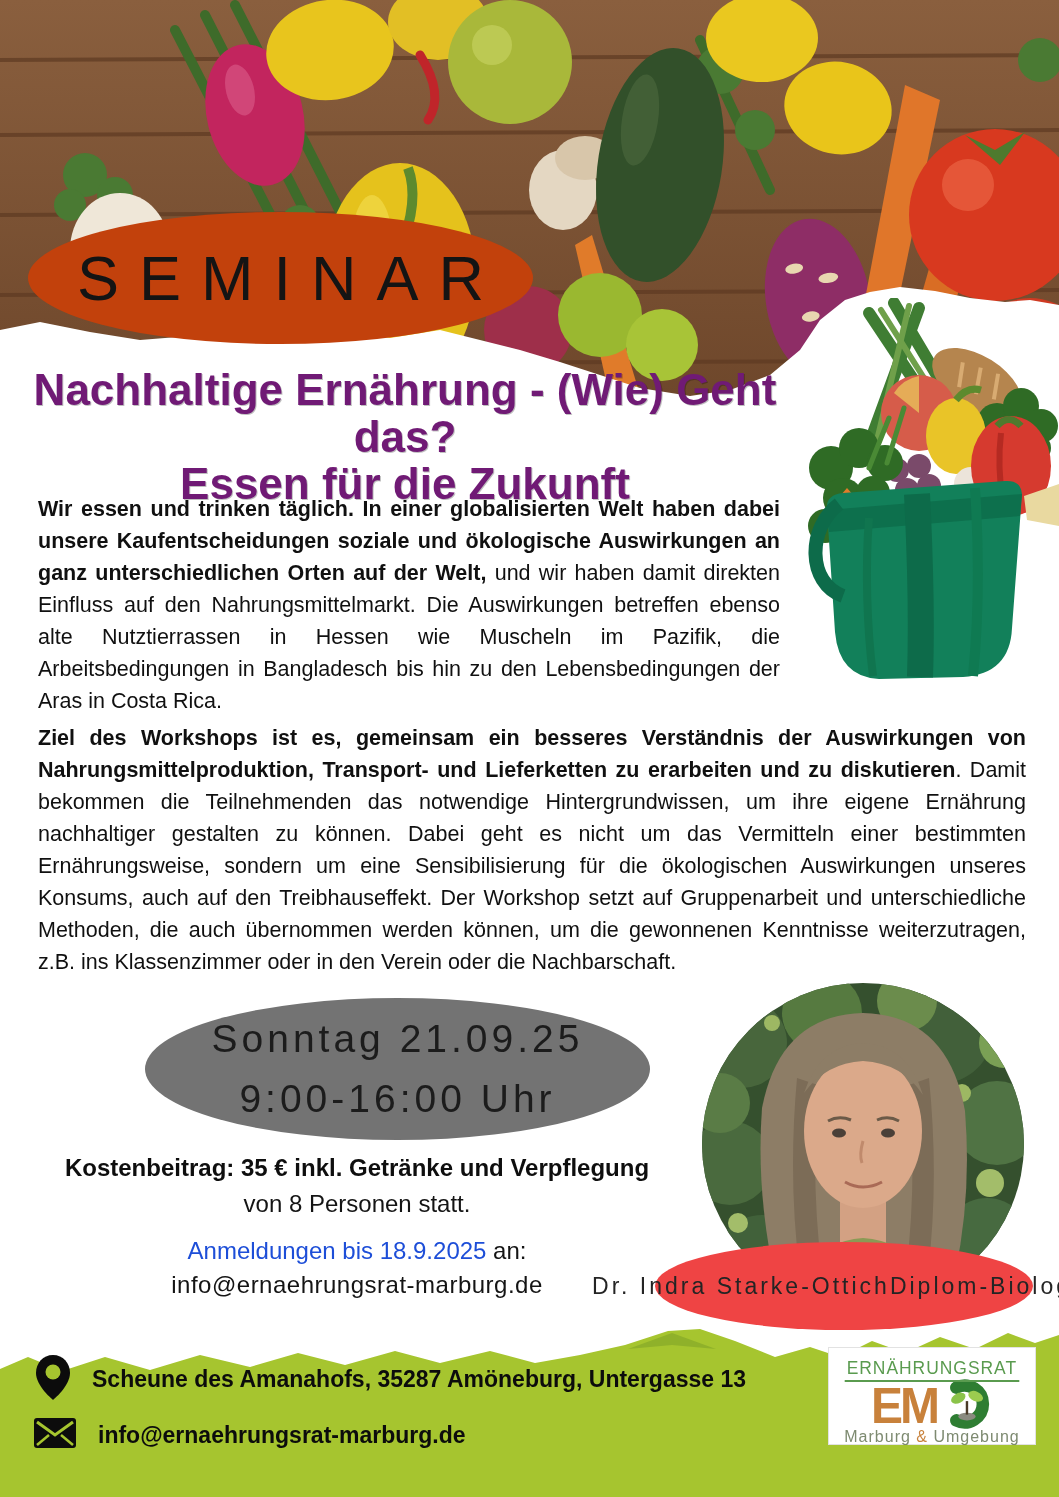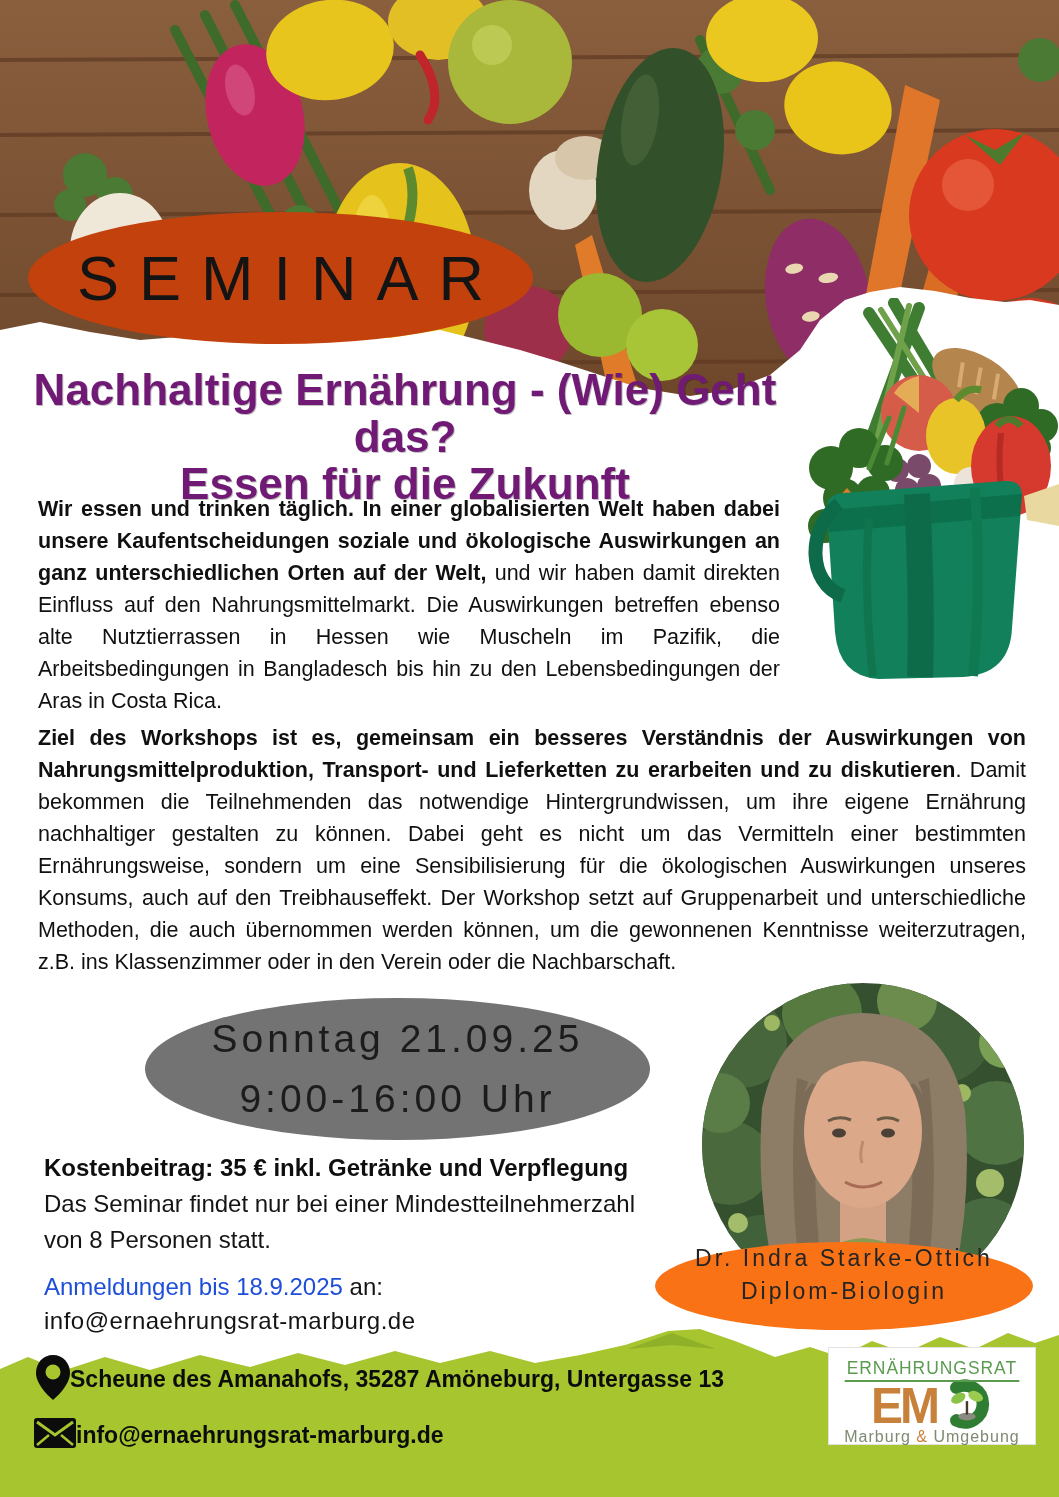--- a/index.html
+++ b/index.html
@@ -32,36 +32,36 @@
   .bag{left:769px;top:298px;width:290px;height:395px;}
   
   .date-oval{
     left:145px;top:998px;width:505px;height:142px;background:#737373;border-radius:50%;
     display:flex;flex-direction:column;align-items:center;justify-content:center;
   }
   .date-oval div{font-size:39px;letter-spacing:4px;color:#1c1c1c;line-height:60px;white-space:nowrap;}
   
   .portrait{left:702px;top:983px;width:322px;height:322px;border-radius:50%;overflow:hidden;}
   
-  .cost-block{left:44px;top:1150px;width:660px;text-align:left;}
+  .cost-block{left:27px;top:1150px;width:660px;text-align:center;}
   .cost-line{font-size:24px;font-weight:700;line-height:36px;color:#0e0e0e;}
   .min-line{font-size:24px;line-height:36px;color:#141414;}
   .register-line{margin-top:12px;font-size:24px;line-height:34px;}
   .register-line .highlight{color:#1d4ed8;font-weight:400;}
   .register-line .suffix{color:#141414;}
   .register-email{font-size:24px;line-height:34px;letter-spacing:0.5px;color:#141414;}
   
   .speaker-oval{
-    left:655px;top:1242px;width:378px;height:88px;background:#f97316;border-radius:50%;
-    display:flex;flex-direction:column;align-items:center;
+    left:655px;top:1242px;width:378px;height:88px;background:#ef4444;border-radius:50%;
+    display:flex;flex-direction:row;align-items:center;justify-content:center;
   }
   .speaker-oval div{font-size:23px;letter-spacing:3px;color:#242424;line-height:33px;white-space:nowrap;}
   
   .footer-shape{left:0;top:1327px;width:1059px;height:170px;}
-  .footer-row{display:flex;align-items:center;}
+  .footer-row{display:flex;align-items:center;gap:22px;}
   .footer-address{left:36px;top:1355px;}
   .footer-email{left:34px;top:1418px;}
   .footer-text{font-size:23px;font-weight:700;color:#0c0c0c;white-space:nowrap;}
   
   .logo-box{
     left:828px;top:1347px;width:208px;height:98px;background:#ffffff;border:1px solid #e2e2e2;
     display:flex;flex-direction:column;align-items:center;justify-content:center;padding-top:12px;box-sizing:border-box;
   }
   .logo-org{
     font-size:18px;letter-spacing:1px;color:#5a9b4f;font-weight:400;
@@ -309,21 +309,20 @@
       </g>
       <g fill="#e0d060" opacity="0.8">
         <circle cx="132" cy="308" r="5"></circle>
           <circle cx="222" cy="312" r="5"></circle>
       </g>
     </svg>
   </div>
 
   <div class="abs cost-block">
     <div class="cost-line">Kostenbeitrag: 35 € inkl. Getränke und Verpflegung</div>
-    <div class="min-line">Das Seminar findet nur bei einer Mindestteilnehmerzahl</div>
     <div class="min-line">von 8 Personen statt.</div>
     <div class="register-line"><span class="highlight">Anmeldungen bis 18.9.2025</span><span class="suffix"> an:</span></div>
     <div class="register-email">info@ernaehrungsrat-marburg.de</div>
   </div>
 
   <div class="abs speaker-oval">
     <div>Dr. Indra Starke-Ottich</div>
     <div>Diplom-Biologin</div>
   </div>
 

